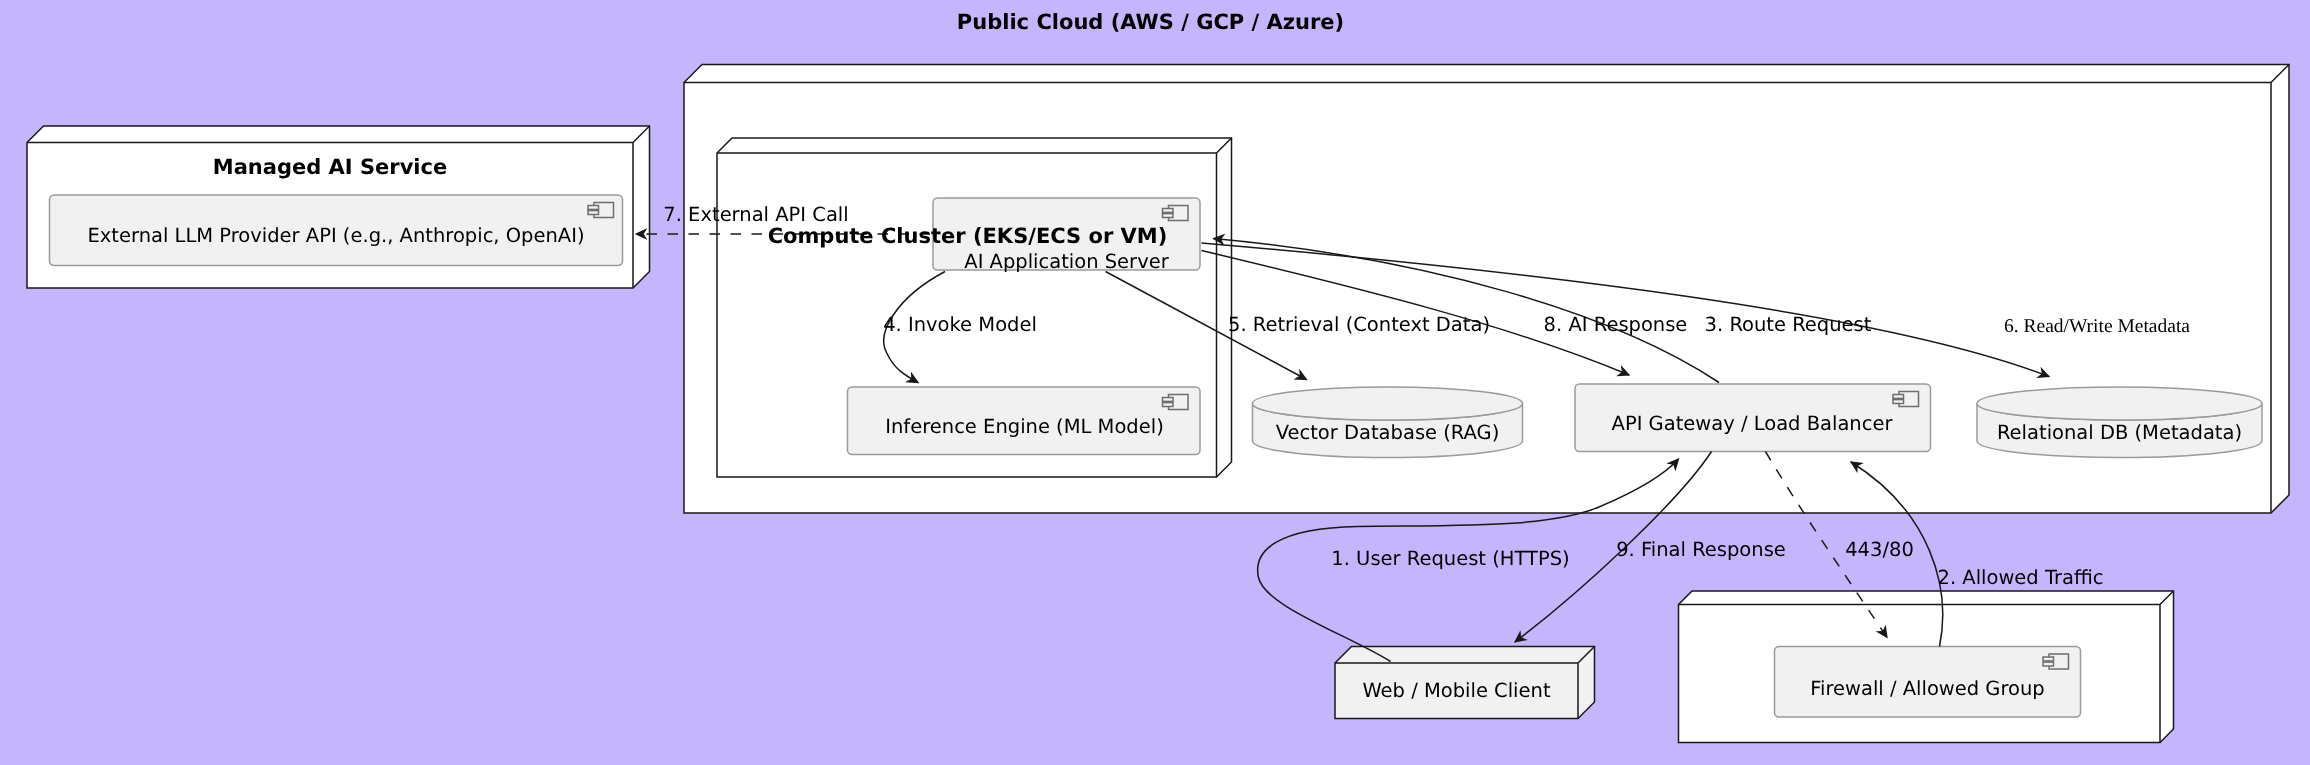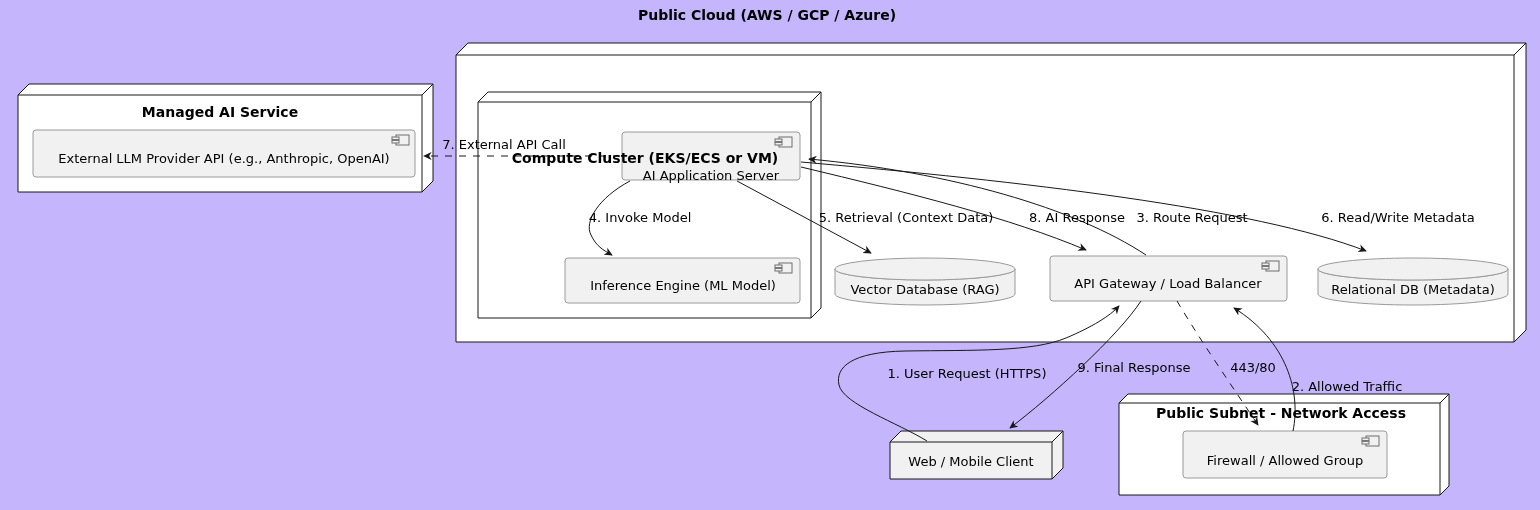--- a/index.html
+++ b/index.html
@@ -111,35 +111,34 @@
     <path class="edge" d="M801,162 C1020,181 1255,208 1366,251" marker-end="url(#arrow)"></path>
     <path class="edge" d="M927,441 C898,423 843,404 839,385 C835,367 852,352 905,351 C975,350 1032,352 1066,338 C1092,327 1110,316 1119,306" marker-end="url(#arrow)"></path>
     <path class="edge" d="M1141,301 C1118,336 1052,396 1010,428" marker-end="url(#arrow)"></path>
     <path class="edge dashed" d="M1177,301 C1200,340 1236,392 1258,425" marker-end="url(#arrow)"></path>
     <path class="edge" d="M1293,431 C1301,392 1287,341 1234,308" marker-end="url(#arrow)"></path>
   </svg>
 
   <div class="ttl" style="left:767px;top:15px;">Public Cloud (AWS / GCP / Azure)</div>
   <div class="ttl" style="left:220px;top:112px;">Managed AI Service</div>
   <div class="ttl" style="left:645px;top:113px;margin-top:45px;">Compute Cluster (EKS/ECS or VM)</div>
-  <div class="ttl" style="left:1281px;top:413px;">Public Subnet - Network Access</div>
 
   <div class="lbl" style="left:224px;top:158px;">External LLM Provider API (e.g., Anthropic, OpenAI)</div>
   <div class="lbl" style="left:711px;top:175px;">AI Application Server</div>
   <div class="lbl" style="left:683px;top:285px;">Inference Engine (ML Model)</div>
   <div class="lbl" style="left:1168px;top:283px;">API Gateway / Load Balancer</div>
   <div class="lbl" style="left:1285px;top:460px;">Firewall / Allowed Group</div>
   <div class="lbl" style="left:971px;top:461px;">Web / Mobile Client</div>
   <div class="lbl" style="left:925px;top:289px;">Vector Database (RAG)</div>
   <div class="lbl" style="left:1413px;top:289px;">Relational DB (Metadata)</div>
 
   <div class="lbl" style="left:504px;top:144px;">7. External API Call</div>
   <div class="lbl" style="left:640px;top:217px;">4. Invoke Model</div>
   <div class="lbl" style="left:906px;top:217px;">5. Retrieval (Context Data)</div>
   <div class="lbl" style="left:1077px;top:217px;text-align:center;">8. AI Response</div>
   <div class="lbl" style="left:1192px;top:217px;">3. Route Request</div>
-  <div class="lbl" style="left:1398px;top:217px;">6. Read/Write Metadata</div>
+  <div class="lbl" style="left:1398px;top:217px;font-family:Liberation Serif, serif;">6. Read/Write Metadata</div>
   <div class="lbl" style="left:967px;top:373px;text-align:right;">1. User Request (HTTPS)</div>
   <div class="lbl" style="left:1134px;top:367px;">9. Final Response</div>
   <div class="lbl" style="left:1253px;top:367px;">443/80</div>
   <div class="lbl" style="left:1347px;top:367px;margin-top:19px;">2. Allowed Traffic</div>
 
 </div>
 
 </body></html>

